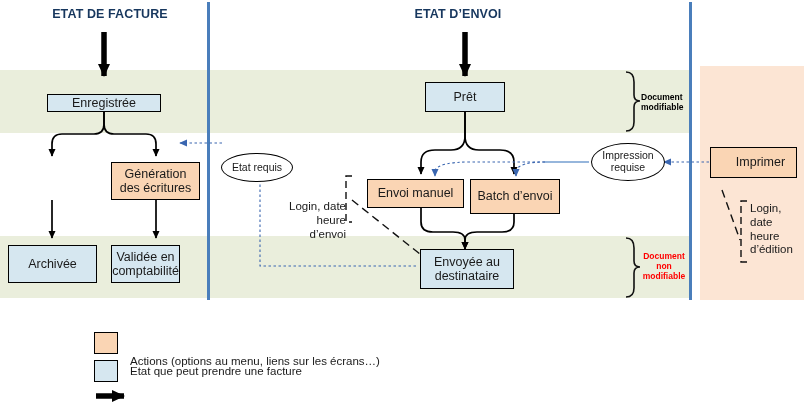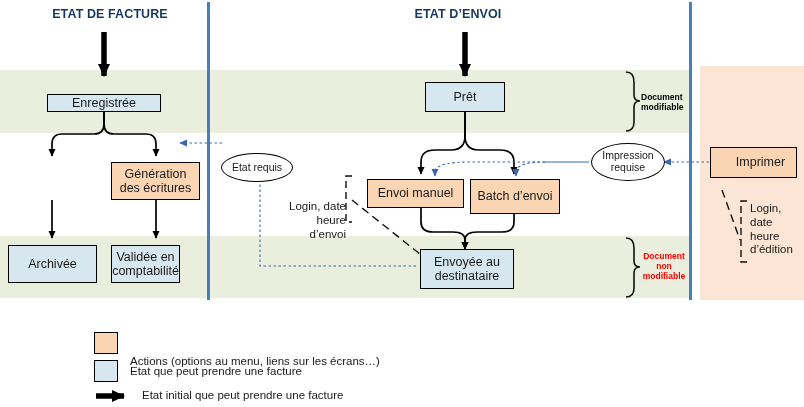--- a/index.html
+++ b/index.html
@@ -202,15 +202,14 @@
   <div class="brace-label red" style="left:639px;top:251px;width:50px;white-space:pre-line;">Document
 non
 modifiable</div>
 
   <div class="legend-sw action" style="left:94px;top:332px;"></div>
   <div class="legend-txt" style="left:130px;top:337px;margin-top:18px;">Actions (options au menu, liens sur les écrans…)</div>
 
   <div class="legend-sw state" style="left:94px;top:360px;"></div>
   <div class="legend-txt" style="left:130px;top:365px;">Etat que peut prendre une facture</div>
 
-  <div class="legend-txt" style="left:142px;top:389px;">Etat initial que peut prendre une facture</div>
 
 </div>
 
 </body></html>

